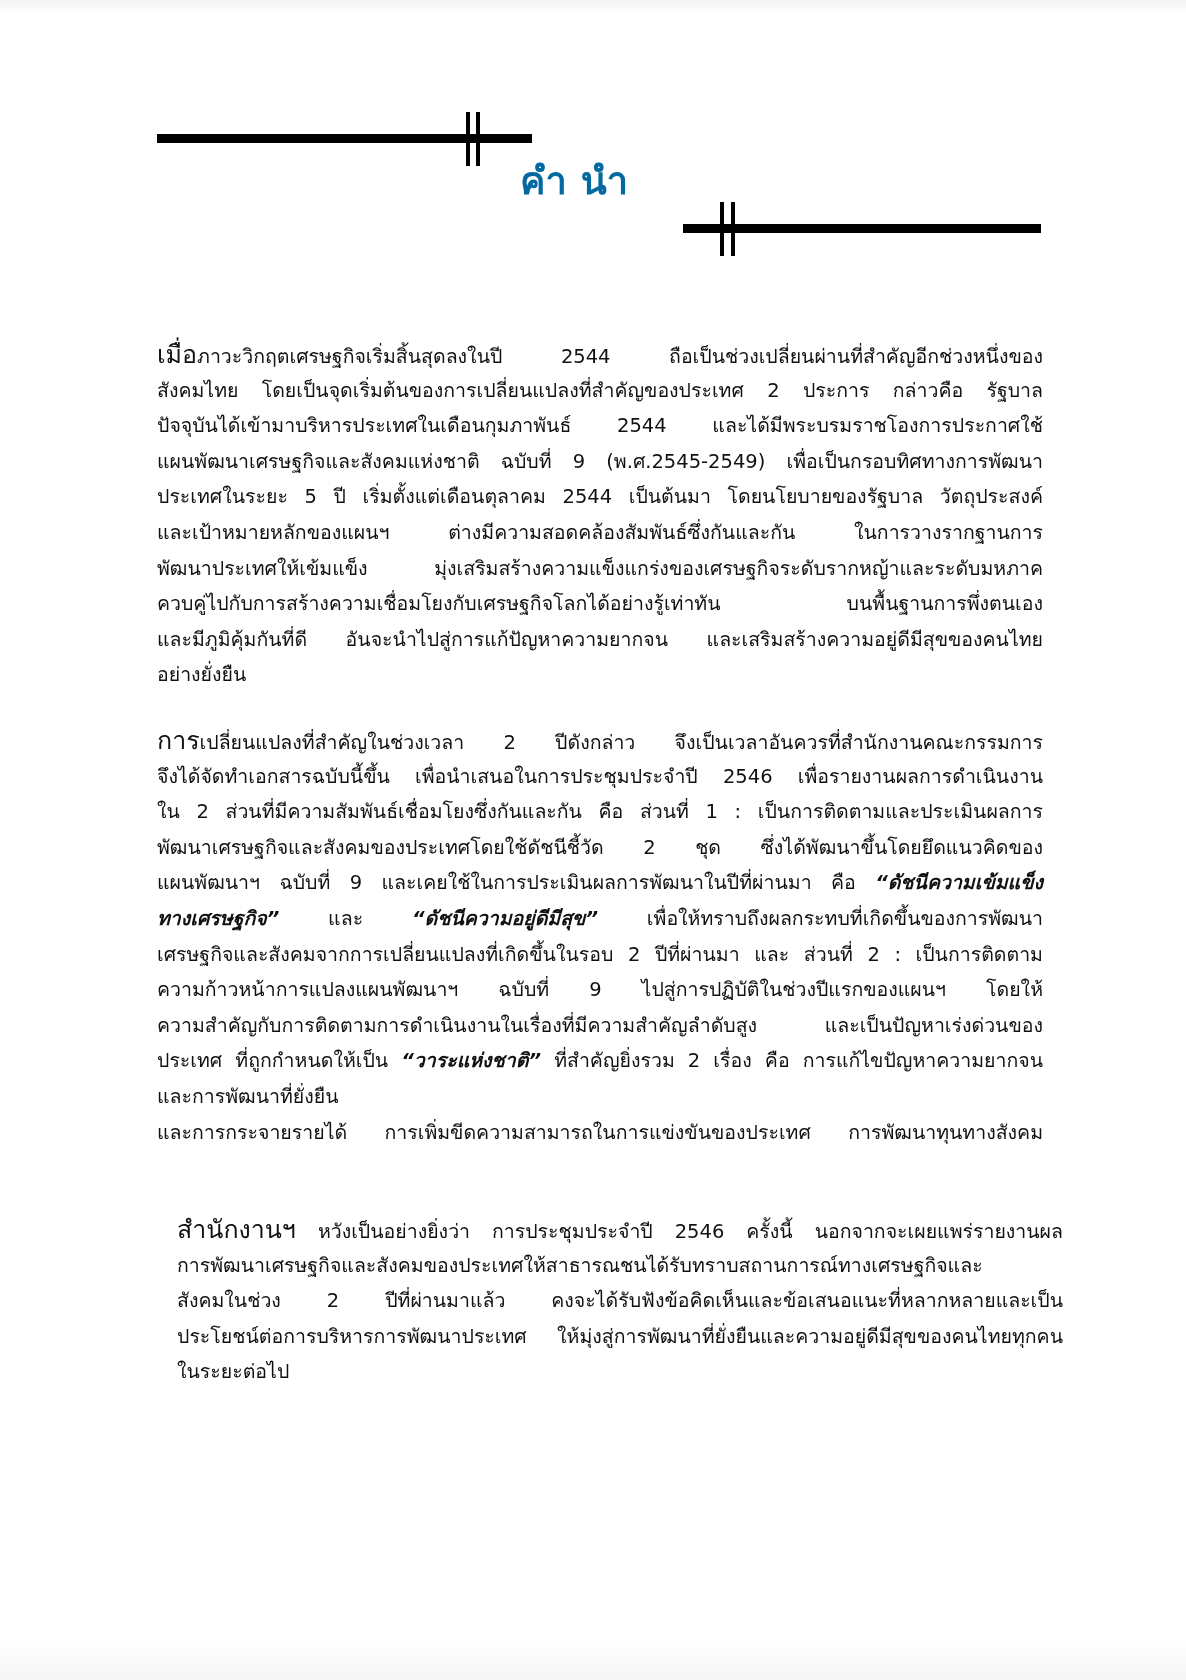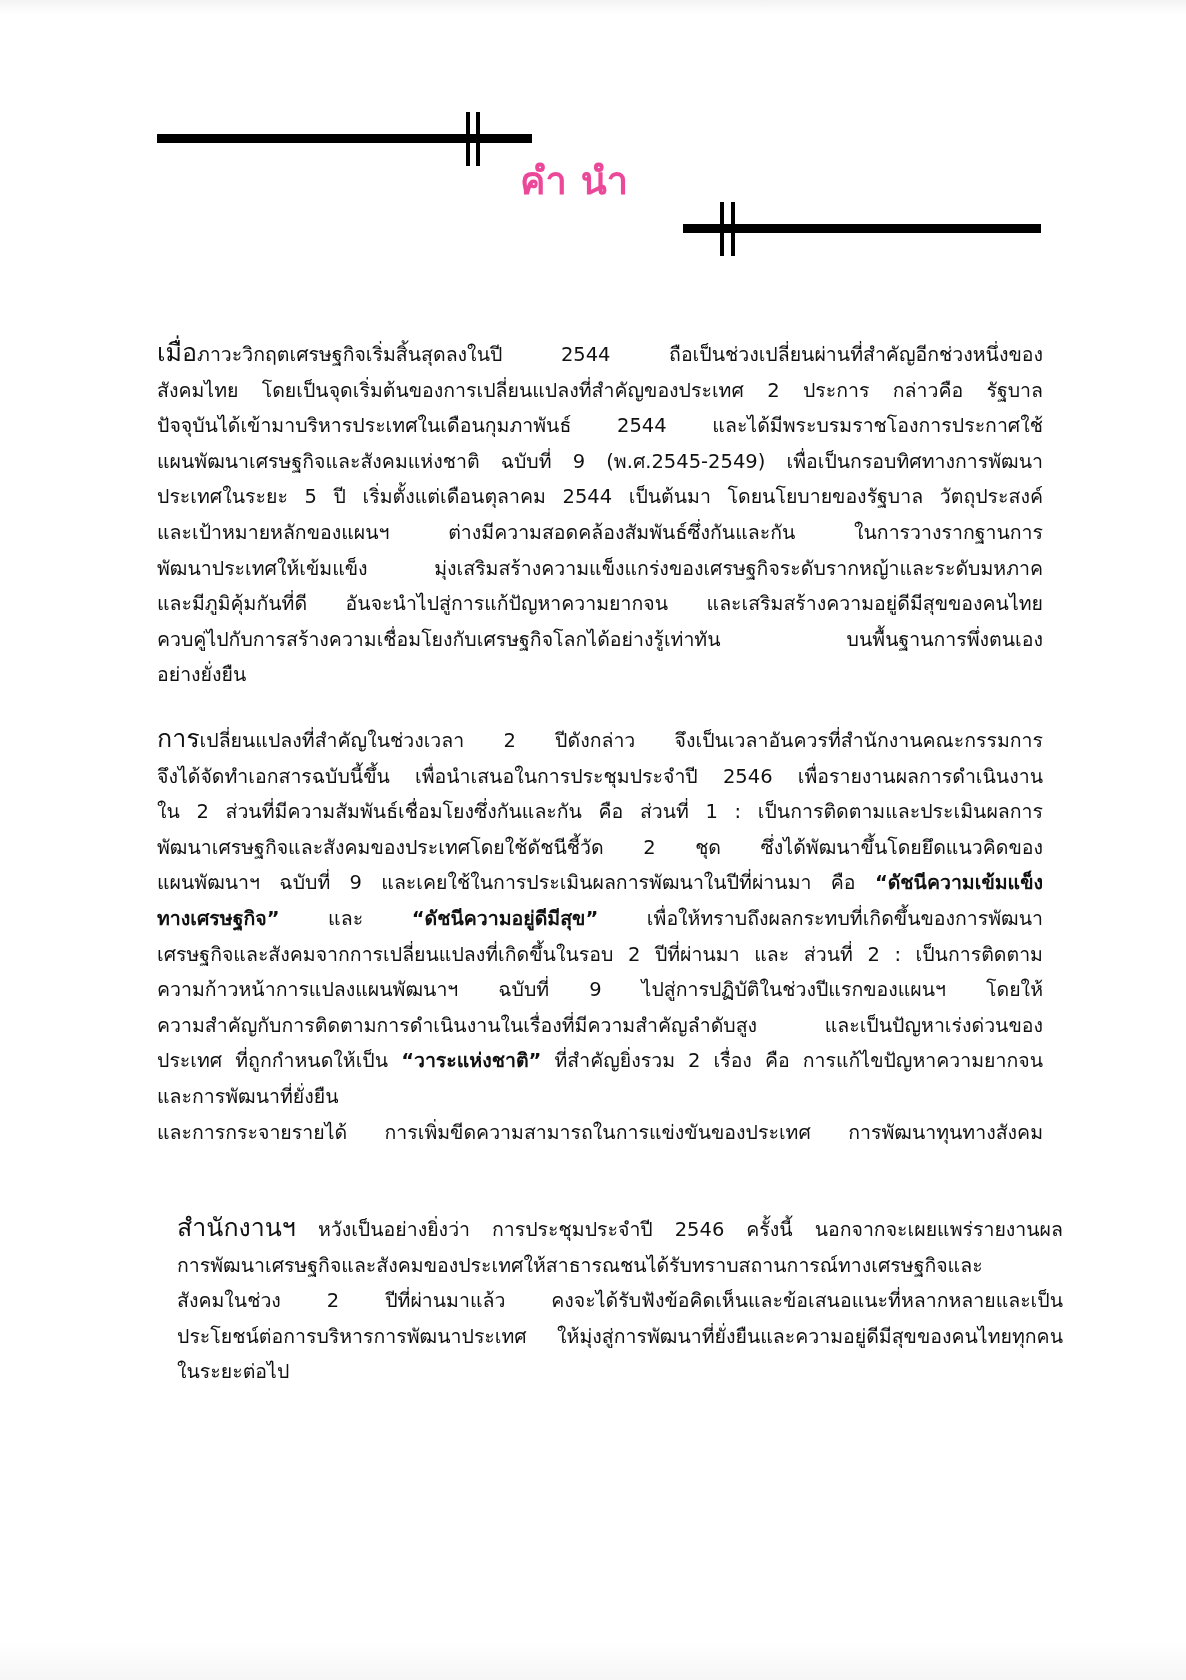--- a/index.html
+++ b/index.html
@@ -40,21 +40,21 @@
 
     .title {
       position: absolute;
       left: 520px;
       top: 156px;
       font-family: "DejaVu Sans", sans-serif;
       font-weight: bold;
       font-size: 38px;
       letter-spacing: 14px;
       line-height: 50px;
-      color: #ec4899;
+      color: #0369a1;
       white-space: nowrap;
     }
 
     .body-text {
       position: absolute;
       left: 157px;
       width: 886px;
       font-family: "DejaVu Sans", sans-serif;
       font-size: 19.5px;
       line-height: 35.6px;
@@ -64,25 +64,25 @@
       display: block;
       white-space: nowrap;
       text-align: justify;
       text-align-last: justify;
       height: 35.6px;
     }
     .line.last {
       text-align-last: left;
     }
     .lead {
-      font-family: Liberation Mono, monospace;
+      font-family: Liberation Sans, sans-serif;
       font-size: 25px;
     }
     .b { font-weight: normal; }
-    .bi { font-weight: bold; }
+    .bi { font-weight: bold; font-style: italic; }
     #p1 { top: 337px; }
     #p2 { top: 723px; }
     #p3 { top: 1212px; margin-left: 20px; }
   </style>
 </head>
 <body>
 
 <div class="page">
 
   <div class="rule rule-top"></div>
@@ -96,22 +96,22 @@
   <div class="tick tick-bot-2"></div>
 
   <div class="body-text" id="p1">
     <span class="line"><span class="lead">เมื่อ</span><span>ภาวะวิกฤตเศรษฐกิจเริ่มสิ้นสุดลงในปี 2544 ถือเป็นช่วงเปลี่ยนผ่านที่สำคัญอีกช่วงหนึ่งของ</span></span>
     <span class="line">สังคมไทย โดยเป็นจุดเริ่มต้นของการเปลี่ยนแปลงที่สำคัญของประเทศ 2 ประการ กล่าวคือ รัฐบาล</span>
     <span class="line">ปัจจุบันได้เข้ามาบริหารประเทศในเดือนกุมภาพันธ์ 2544 และได้มีพระบรมราชโองการประกาศใช้</span>
     <span class="line">แผนพัฒนาเศรษฐกิจและสังคมแห่งชาติ ฉบับที่ 9 (พ.ศ.2545-2549) เพื่อเป็นกรอบทิศทางการพัฒนา</span>
     <span class="line">ประเทศในระยะ 5 ปี เริ่มตั้งแต่เดือนตุลาคม 2544 เป็นต้นมา โดยนโยบายของรัฐบาล วัตถุประสงค์</span>
     <span class="line">และเป้าหมายหลักของแผนฯ ต่างมีความสอดคล้องสัมพันธ์ซึ่งกันและกัน ในการวางรากฐานการ</span>
     <span class="line">พัฒนาประเทศให้เข้มแข็ง มุ่งเสริมสร้างความแข็งแกร่งของเศรษฐกิจระดับรากหญ้าและระดับมหภาค</span>
+    <span class="line">ควบคู่ไปกับการสร้างความเชื่อมโยงกับเศรษฐกิจโลกได้อย่างรู้เท่าทัน บนพื้นฐานการพึ่งตนเอง</span>
     <span class="line">และมีภูมิคุ้มกันที่ดี อันจะนำไปสู่การแก้ปัญหาความยากจน และเสริมสร้างความอยู่ดีมีสุขของคนไทย</span>
-    <span class="line">ควบคู่ไปกับการสร้างความเชื่อมโยงกับเศรษฐกิจโลกได้อย่างรู้เท่าทัน บนพื้นฐานการพึ่งตนเอง</span>
     <span class="line last">อย่างยั่งยืน</span>
   </div>
 
   <div class="body-text" id="p2">
     <span class="line"><span class="lead">การ</span><span>เปลี่ยนแปลงที่สำคัญในช่วงเวลา 2 ปีดังกล่าว จึงเป็นเวลาอันควรที่สำนักงานคณะกรรมการ</span></span>
     <span class="line">จึงได้จัดทำเอกสารฉบับนี้ขึ้น เพื่อนำเสนอในการประชุมประจำปี 2546 เพื่อรายงานผลการดำเนินงาน</span>
     <span class="line"><span>ใน 2 ส่วนที่มีความสัมพันธ์เชื่อมโยงซึ่งกันและกัน คือ </span><span class="b">ส่วนที่ 1 :</span><span> เป็นการติดตามและประเมินผลการ</span></span>
     <span class="line">พัฒนาเศรษฐกิจและสังคมของประเทศโดยใช้ดัชนีชี้วัด 2 ชุด ซึ่งได้พัฒนาขึ้นโดยยึดแนวคิดของ</span>
     <span class="line"><span>แผนพัฒนาฯ ฉบับที่ 9 และเคยใช้ในการประเมินผลการพัฒนาในปีที่ผ่านมา คือ </span><span class="bi">“ดัชนีความเข้มแข็ง</span></span>
     <span class="line"><span class="bi">ทางเศรษฐกิจ”</span><span> และ </span><span class="bi">“ดัชนีความอยู่ดีมีสุข”</span><span> เพื่อให้ทราบถึงผลกระทบที่เกิดขึ้นของการพัฒนา</span></span>

